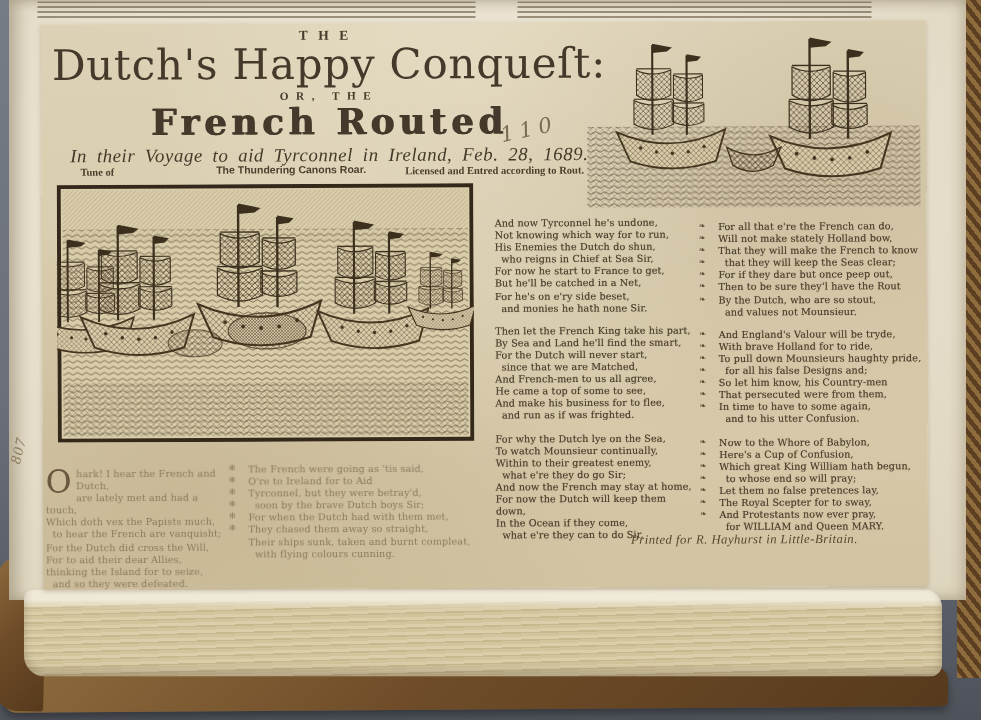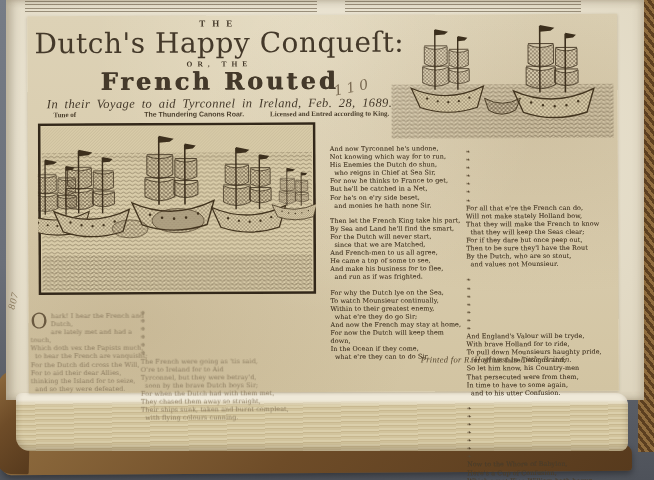--- a/index.html
+++ b/index.html
@@ -61,28 +61,28 @@
   .main-woodcut{left:10px;top:107px;}
   .right-woodcut{left:362px;top:8px;}
 
   
   .verse{white-space:pre-wrap;font-family:"DejaVu Serif",serif;font-size:6.4px;
     line-height:8.1px;letter-spacing:.1px;color:#4a3d2a;
     text-shadow:0 0 .5px rgba(74,61,42,.55);}
   .mid-col{left:302px;top:130px;width:134px;}
   .mid-col .verse{margin-bottom:7px;}
   .right-col{left:438px;top:133px;width:176px;}
-  .stanza-row{display:flex;margin-bottom:7px;flex-direction:column;}
+  .stanza-row{display:flex;margin-bottom:7px;}
   .orn-col{width:13px;white-space:pre-line;font-family:"DejaVu Sans",sans-serif;
     font-size:5.5px;line-height:8.1px;color:#5a4a33;text-align:left;}
   .faded{color:#8a7a5e;text-shadow:none;filter:blur(.25px);}
   .bottom-col1{left:2px;top:296px;width:122px;}
   .drop-cap{float:left;font-size:21px;line-height:17px;margin:1px 3px 0 0;color:#6a5940;
     font-family:"DejaVu Serif",serif;}
-  .bottom-col2{left:112px;top:293px;width:168px;}
+  .bottom-col2{left:124px;top:293px;width:168px;}
   .imprint{left:392px;top:340px;font-size:8.5px;font-style:italic;color:#55462f;letter-spacing:.3px;}
 
   
   .hand-807{left:4px;top:295px;font-size:10px;font-style:italic;color:#8d7c5f;
     transform:rotate(-76deg);letter-spacing:1px;}
 </style>
 </head>
 <body>
 
 <svg width="0" height="0" style="position:absolute" aria-hidden="true">
@@ -138,21 +138,21 @@
       <div class="or-the">OR, THE</div>
       <div class="subtitle">French Routed</div>
       <div class="dateline">In their Voyage to aid Tyrconnel in Ireland, Feb. 28, 1689.</div>
     </div>
 
     <div class="abs hand-110">110</div>
 
     <div class="abs tune-line">
       <span class="tune-prefix">Tune of</span>
       <span class="tune-title">The Thundering Canons Roar.</span>
-      <span class="tune-license">Licensed and Entred according to King.</span>
+      <span class="tune-license">Licensed and Entred according to Rout.</span>
     </div>
 
     <svg class="abs main-woodcut" width="278" height="172" viewBox="0 0 278 172">
       <rect x="1.5" y="1.5" width="275" height="169" fill="#d9cca9" stroke="#33281a" stroke-width="2.6"></rect>
       <rect x="4" y="4" width="270" height="34" fill="url(#hatch)" opacity="0.3"></rect>
       <rect x="4" y="30" width="270" height="138" fill="url(#sea)" opacity="0.95"></rect>
       <rect x="4" y="132" width="270" height="36" fill="url(#crosshatch)" opacity="0.45"></rect>
       <use href="#ship" transform="translate(-16,34) scale(0.8)"></use>
       <use href="#ship" transform="translate(14,24) scale(0.92)"></use>
       <use href="#ship" transform="translate(92,10) scale(1.0)"></use>
@@ -168,21 +168,21 @@
       <use href="#ship" transform="translate(20,4) scale(0.88)"></use>
       <use href="#ship" transform="translate(122,0) scale(0.98)"></use>
       <path d="M95,76 q18,10 36,0 l-5,12 q-14,8 -27,0 z" fill="url(#crosshatch)" stroke="#43351f" stroke-width="0.9"></path>
     </svg>
 
     <div class="abs mid-col">
       <div class="verse">And now Tyrconnel he's undone,
 Not knowing which way for to run,
 His Enemies the Dutch do shun,
   who reigns in Chief at Sea Sir,
-For now he thinks to France to get,
+For now he start to France to get,
 But he'll be catched in a Net,
 For he's on e'ry side beset,
   and monies he hath none Sir.</div>
       <div class="verse">Then let the French King take his part,
 By Sea and Land he'll find the smart,
 For the Dutch will never start,
   since that we are Matched,
 And French-men to us all agree,
 He came a top of some to see,
 And make his business for to flee,
@@ -239,21 +239,21 @@
 ❧
 ❧
 ❧
 ❧</div>
         <div class="verse">Now to the Whore of Babylon,
 Here's a Cup of Confusion,
 Which great King William hath begun,
   to whose end so will pray;
 Let them no false pretences lay,
 The Royal Scepter for to sway,
-And Protestants now that pray,
+And Protestants now ever pray,
   for WILLIAM and Queen MARY.</div>
       </div>
     </div>
 
     <div class="abs bottom-col1">
       <span class="drop-cap">O</span>
       <div class="verse faded">hark! I hear the French and Dutch,
 are lately met and had a touch,
 Which doth vex the Papists much,
   to hear the French are vanquisht;

